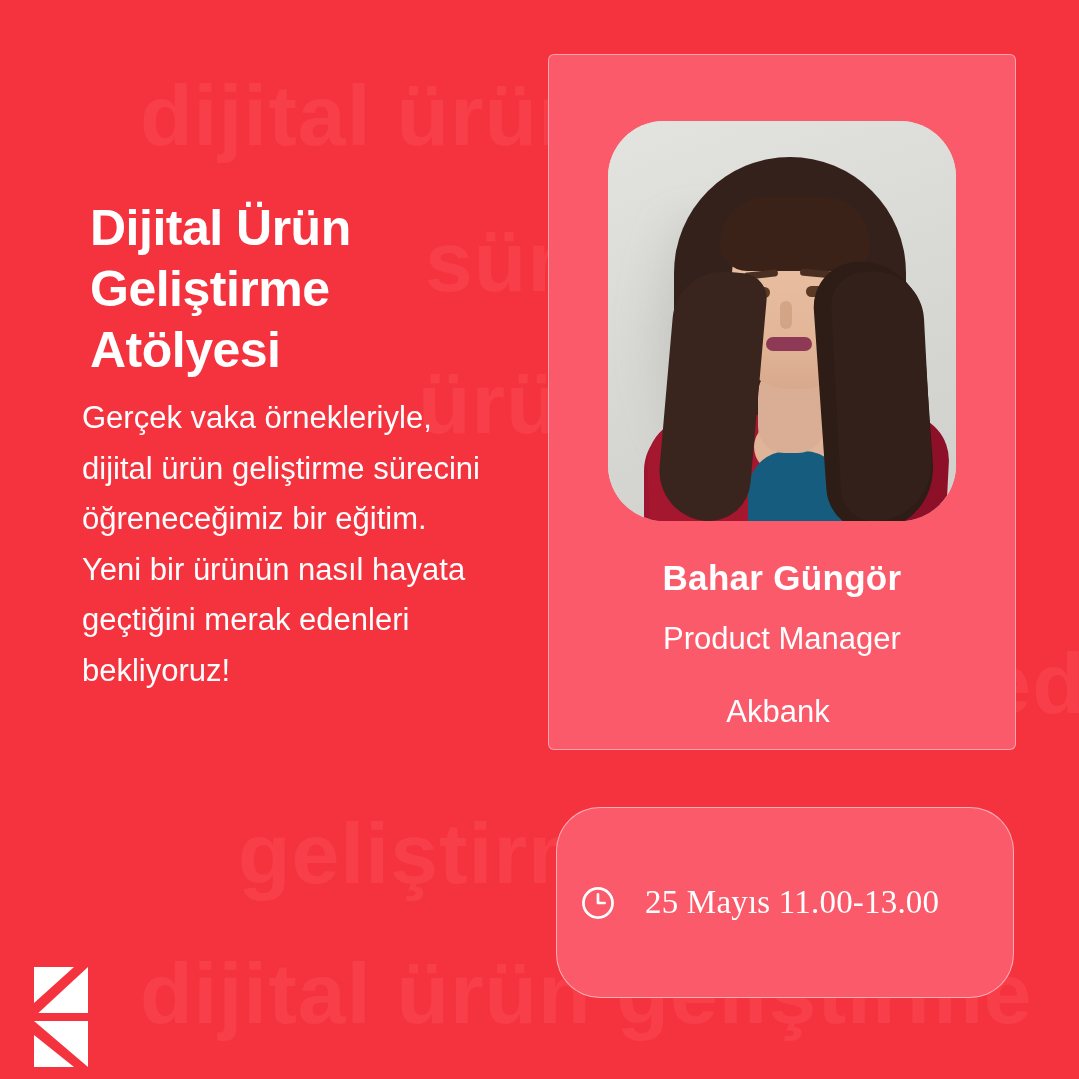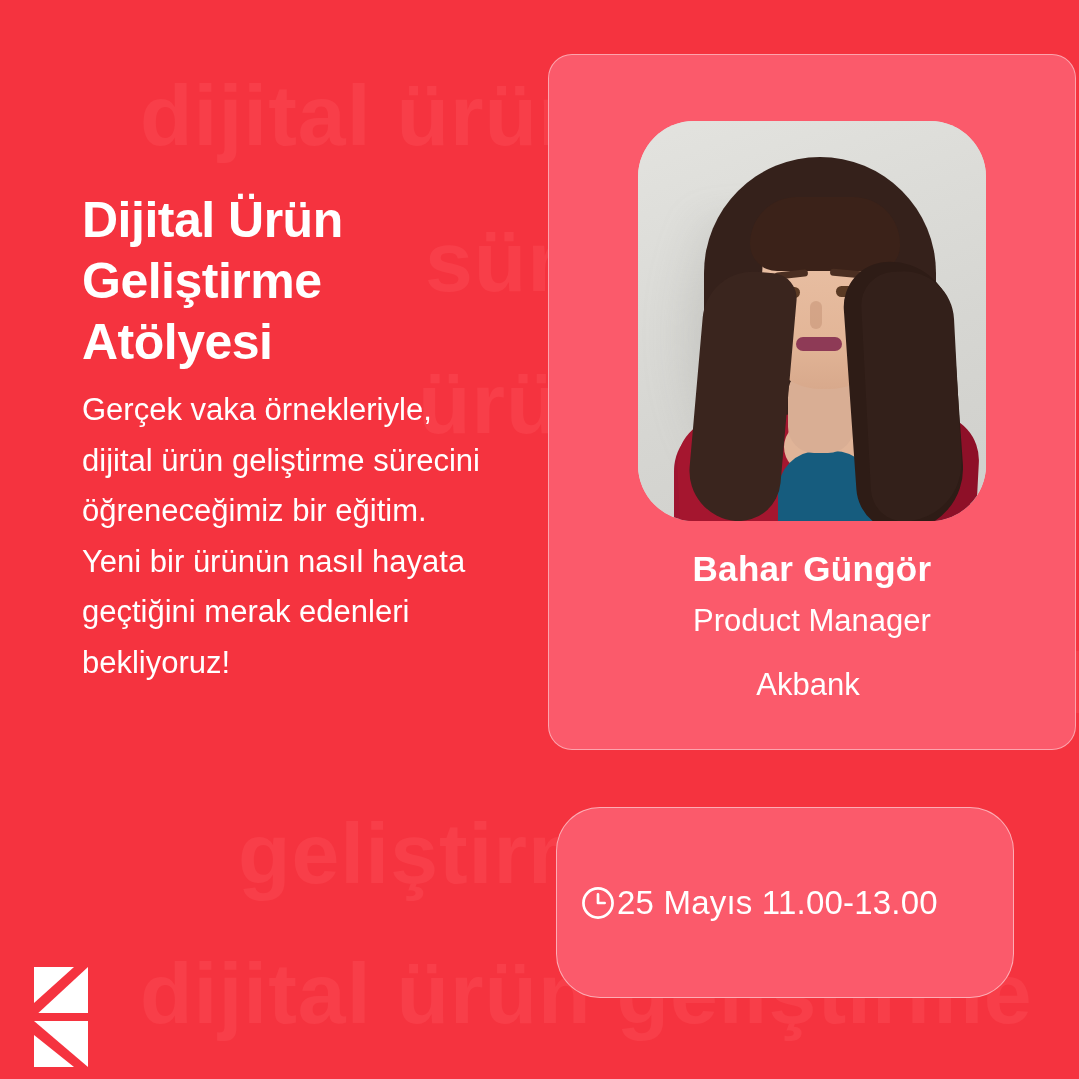--- a/index.html
+++ b/index.html
@@ -40,48 +40,49 @@
   .wm-r6{top:810px; left:238px;}
   .wm-r7{top:950px; left:140px;}
 
   
   .left-col{
     position:absolute;
     left:82px;top:190px;
     width:420px;
   }
   .title{
-    margin:0;
+    margin:8px;
     font-size:50px;
     font-weight:700;
     line-height:1.22;
     color:#FFFFFF;
     letter-spacing:-0.5px;
   }
   .desc{
     margin:12px 0 0 0;
     font-size:31px;
     font-weight:400;
     line-height:1.63;
     color:#FFFFFF;
     max-width:400px;
   }
 
   
   .speaker-card{
     position:absolute;
     left:548px;top:54px;
-    width:528px;height:696px;
+    width:468px;height:696px;
     background:#FB5A6B;
     border:1.5px solid rgba(255,255,255,.45);
-    border-radius:24px;
+    border-radius:6px;
     box-sizing:border-box;
     display:flex;
     flex-direction:column;
     align-items:center;
+    gap:9px;
   }
   .photo-frame{
     margin-top:66px;
     width:348px;height:400px;
     border-radius:56px;
     overflow:hidden;
     position:relative;
     background:#DCDCD8;
   }
   
@@ -179,21 +180,22 @@
     box-sizing:border-box;
     display:flex;
     flex-direction:column;
     justify-content:center;
     padding-left:22px;
     gap:14px;
   }
   .detail-row{
     display:flex;
     align-items:center;
-    gap:0;
+    gap:28px;
+    font-family:Liberation Serif, serif;
   }
   .detail-row .ico{
     width:38px;height:38px;
     flex:0 0 38px;
     display:block;
   }
   .detail-text{
     font-size:33px;
     font-weight:400;
     color:#FFFFFF;

